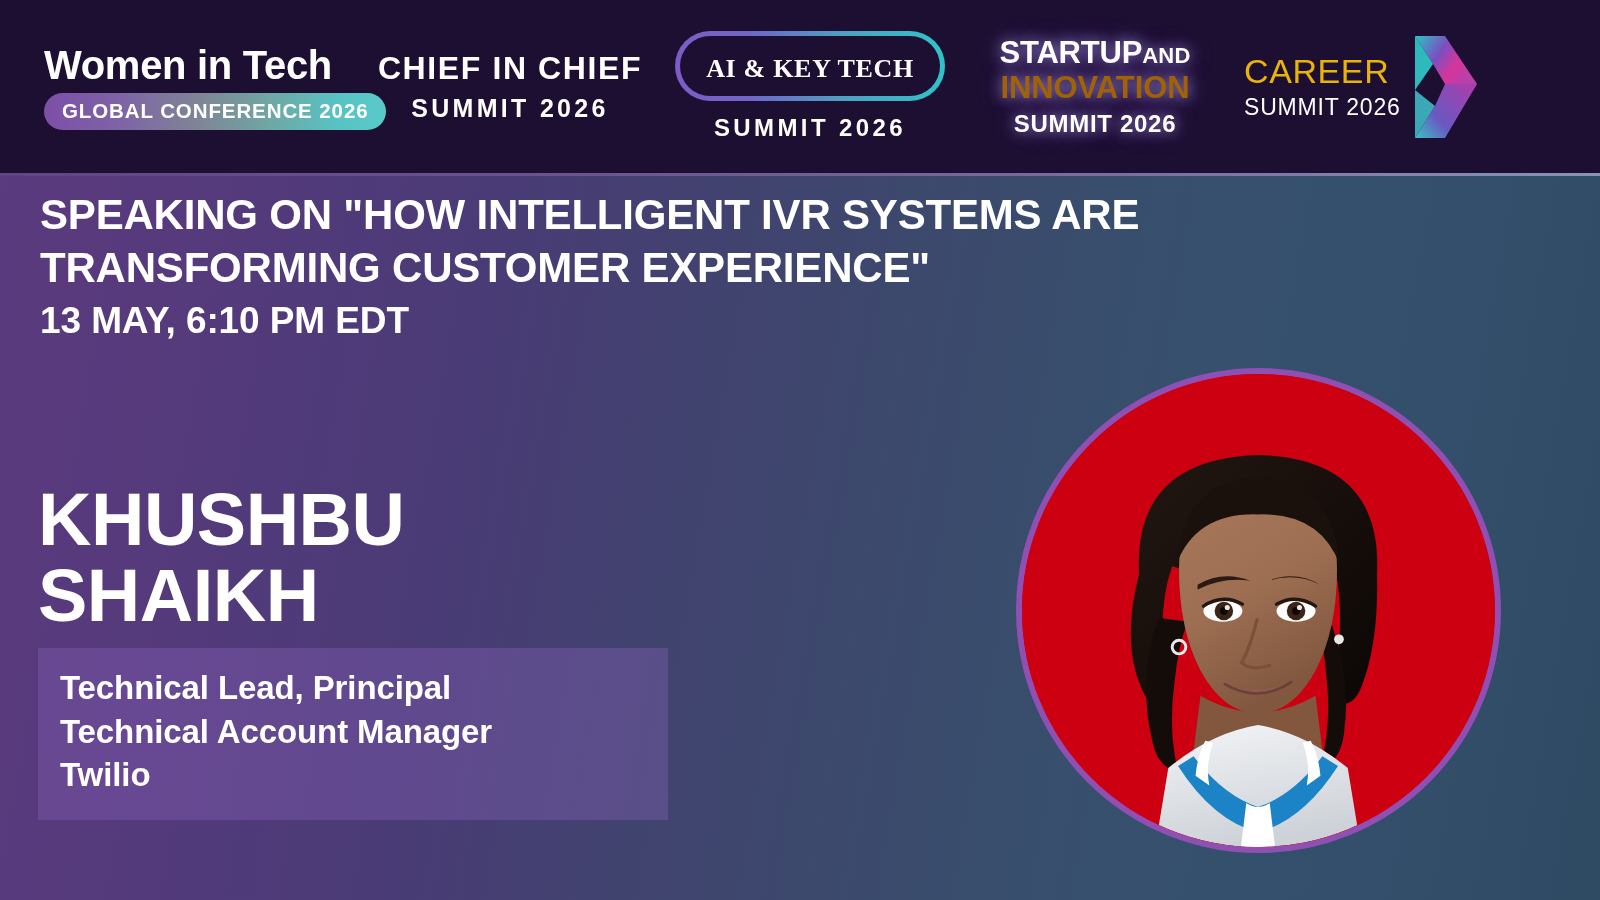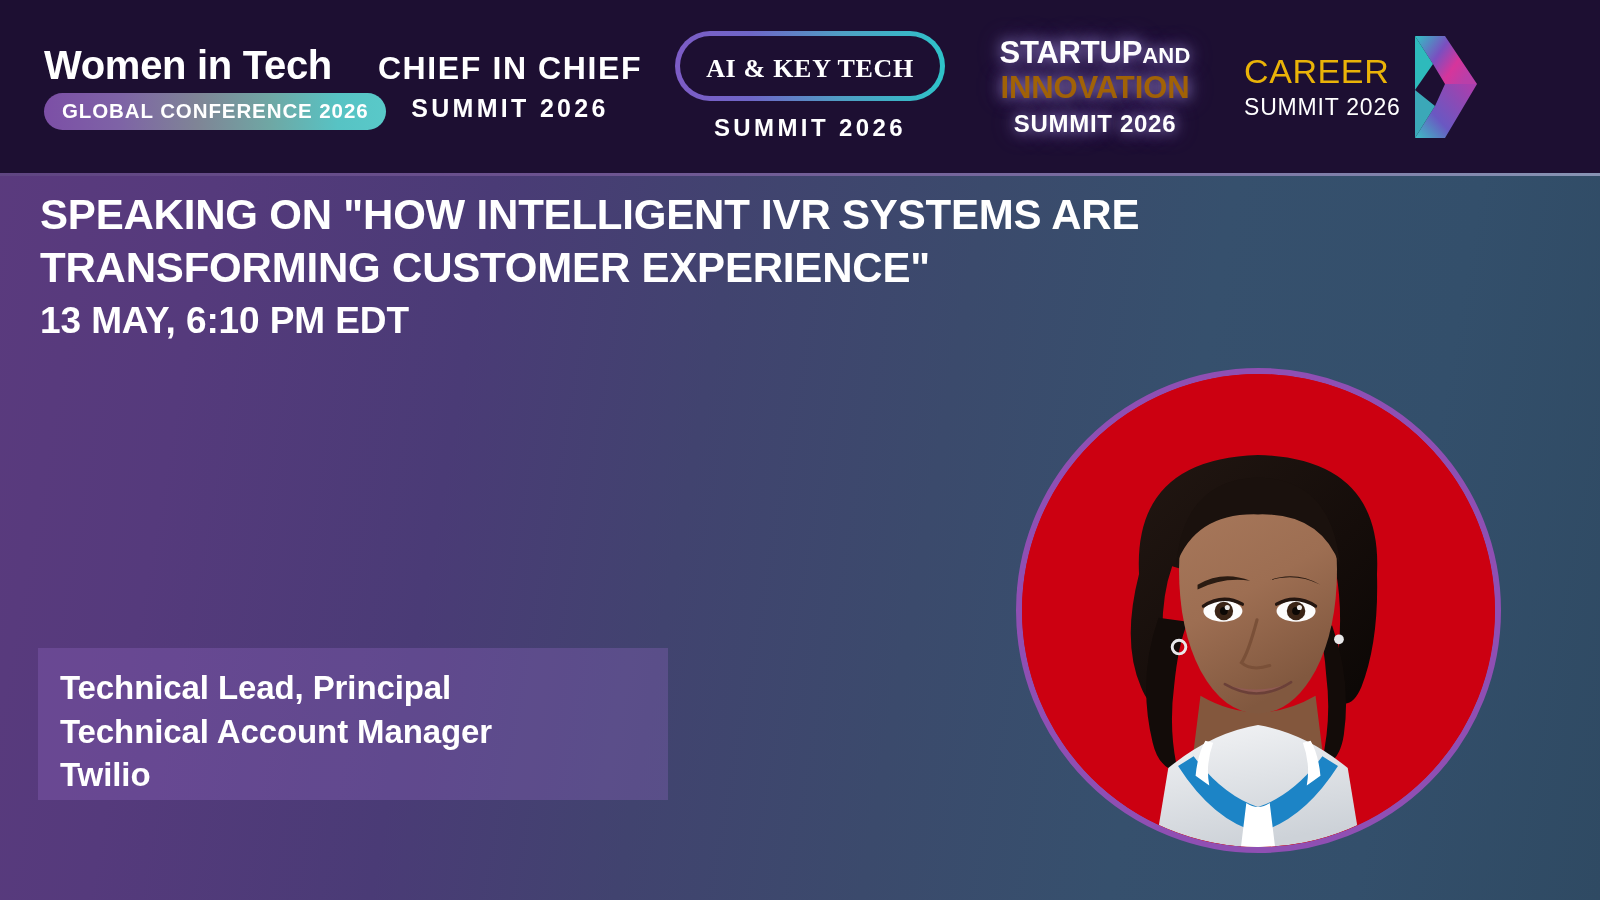--- a/index.html
+++ b/index.html
@@ -238,21 +238,21 @@
     color: #ffffff;
     line-height: 1.03;
     letter-spacing: -0.5px;
   }
 
   .title-panel {
     position: absolute;
     left: 38px;
     top: 648px;
     width: 630px;
-    height: 152px;
+    height: 172px;
     box-sizing: border-box;
     padding: 18px 22px 0 22px;
     background: rgba(150,105,200,.30);
   }
   .title-line {
     font-size: 33px;
     font-weight: 700;
     color: #ffffff;
     line-height: 1.32;
     letter-spacing: -0.1px;
@@ -333,20 +333,24 @@
         </svg>
       </div>
 
     </div>
   </div>
 
   <div class="headline">SPEAKING ON "HOW INTELLIGENT IVR SYSTEMS ARE TRANSFORMING CUSTOMER EXPERIENCE"</div>
 
   <div class="datetime">13 MAY, 6:10 PM EDT</div>
 
+  <div class="speaker-name">
+    <div>KHUSHBU</div>
+    <div>SHAIKH</div>
+  </div>
 
   <div class="title-panel">
     <div class="title-line">Technical Lead, Principal</div>
     <div class="title-line">Technical Account Manager</div>
     <div class="title-line">Twilio</div>
   </div>
 
   <div class="portrait">
     <svg viewBox="0 0 485 485">
       <defs>

